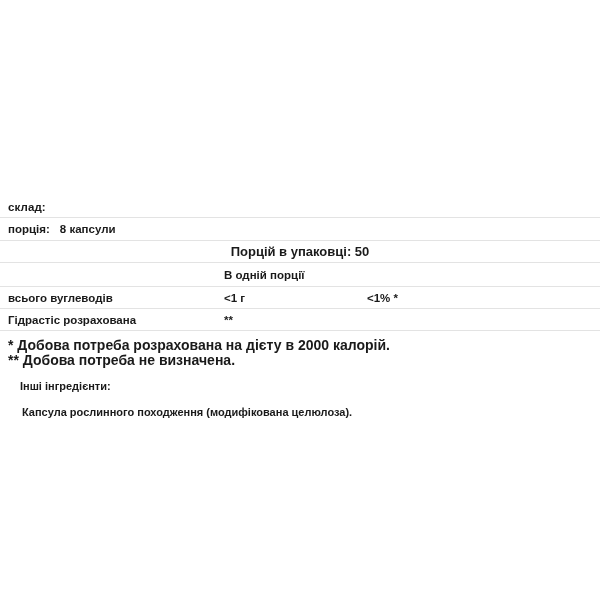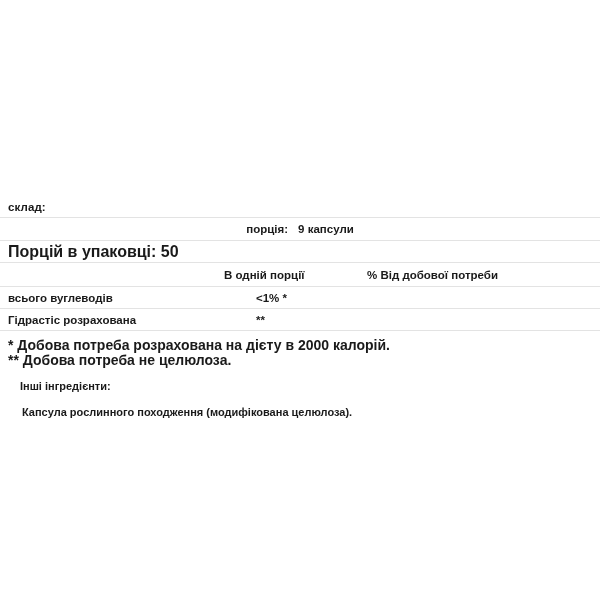--- a/index.html
+++ b/index.html
@@ -41,38 +41,37 @@
   .r-title {
     height: 22px;
     font-size: 11.5px;
     font-weight: 700;
     letter-spacing: 0.1px;
   }
   .r-serving {
     height: 23px;
     font-size: 11.5px;
     font-weight: 700;
-    justify-content: center;
   }
   .r-serving .lbl { margin-right: 10px; }
   .r-count {
     height: 22px;
-    font-size: 16px;
+    font-size: 13px;
     font-weight: 700;
+    justify-content: center;
   }
   .r-head {
     height: 24px;
     font-size: 11.5px;
     font-weight: 700;
   }
   .r-item {
     height: 22px;
     font-size: 11.5px;
     font-weight: 700;
-    gap: 32px;
   }
   .c-name { width: 216px; flex: 0 0 216px; }
   .c-amt  { width: 143px; flex: 0 0 143px; }
   .c-dv   { flex: 1 1 auto; }
   .notes {
     padding: 7px 8px 0 8px;
     font-size: 14px;
     font-weight: 700;
     line-height: 15px;
   }
@@ -96,46 +95,46 @@
 <div class="panel">
 
   <div class="facts">
 
     <div class="row rule r-title">
       <span>склад:</span>
     </div>
 
     <div class="row rule r-serving">
       <span class="lbl">порція:</span>
-      <span>9 капсули</span>
+      <span>8 капсули</span>
     </div>
 
     <div class="row rule r-count">
       <span>Порцій в упаковці: 50</span>
     </div>
 
     <div class="row rule r-head">
       <span class="c-name"></span>
       <span class="c-amt">В одній  порції</span>
-      <span class="c-dv">% Від добової потреби</span>
     </div>
 
     <div class="row rule r-item">
       <span class="c-name">всього вуглеводів</span>
+      <span class="c-amt">&lt;1 г</span>
       <span class="c-dv">&lt;1% *</span>
     </div>
 
     <div class="row rule r-item">
       <span class="c-name">Гідрастіс розрахована</span>
       <span class="c-dv">**</span>
     </div>
 
     <div class="notes">
       <div>* Добова потреба розрахована на дієту в 2000 калорій.</div>
-      <div>** Добова потреба не целюлоза.</div>
+      <div>** Добова потреба не визначена.</div>
     </div>
 
     <div class="section-gap"></div>
 
     <div class="other-head">Інші інгредієнти:</div>
 
     <div class="other-body">Капсула рослинного походження (модифікована целюлоза).</div>
 
   </div>
 </div>

